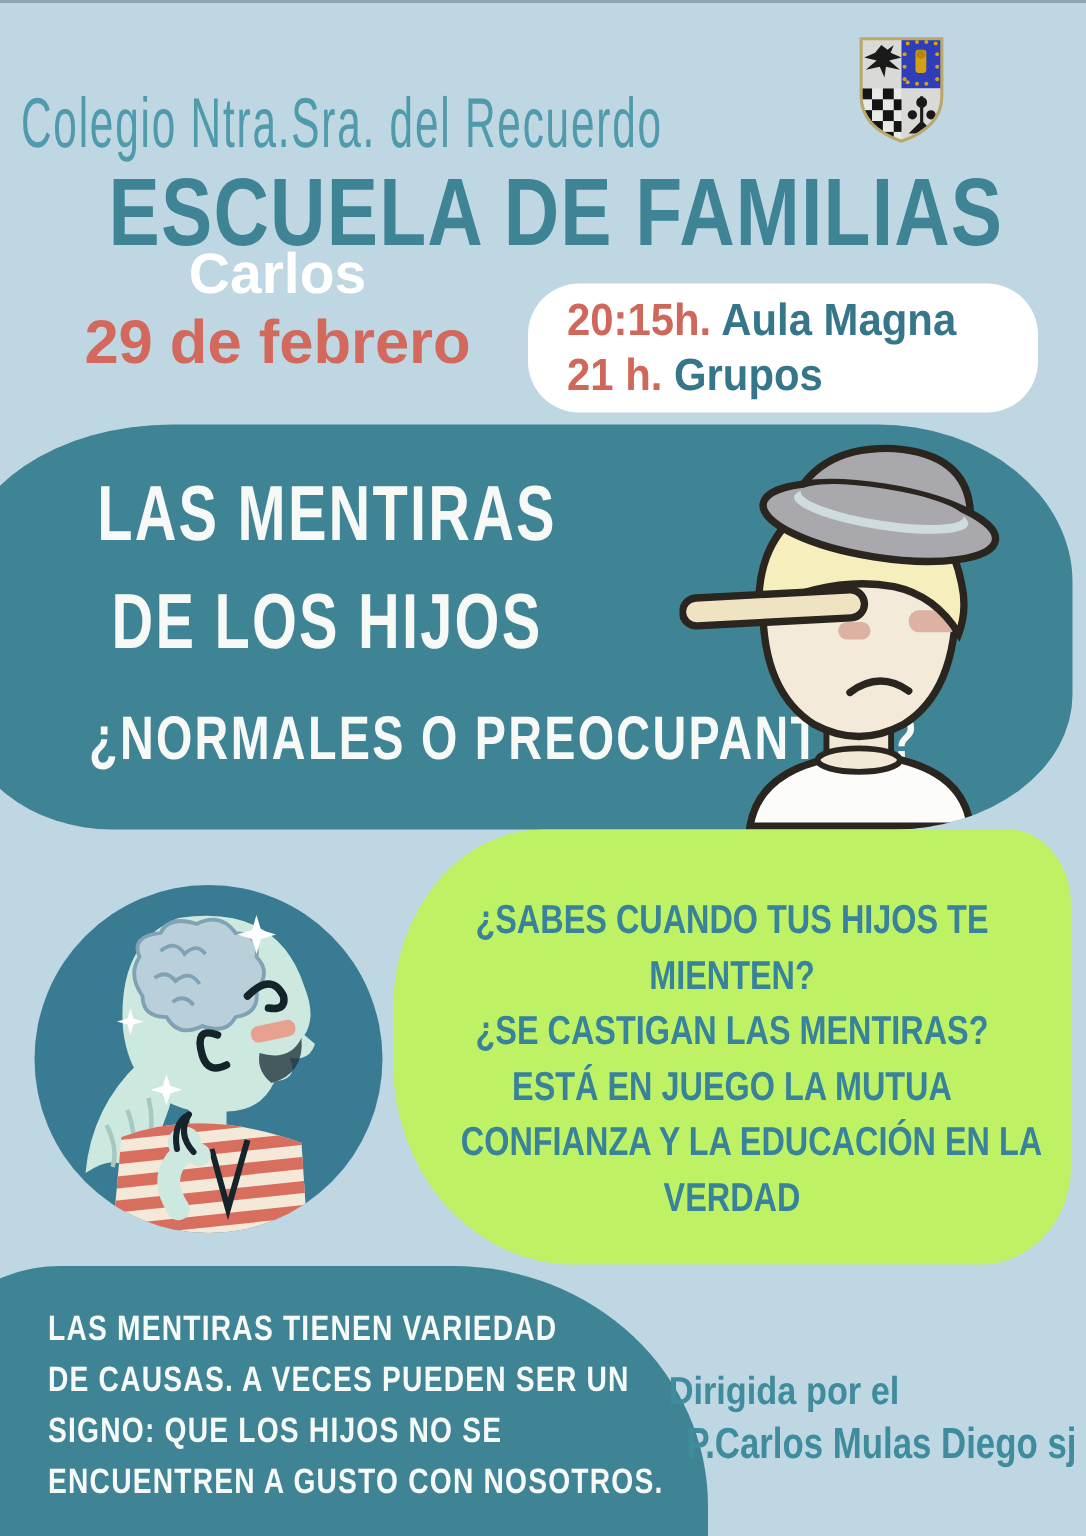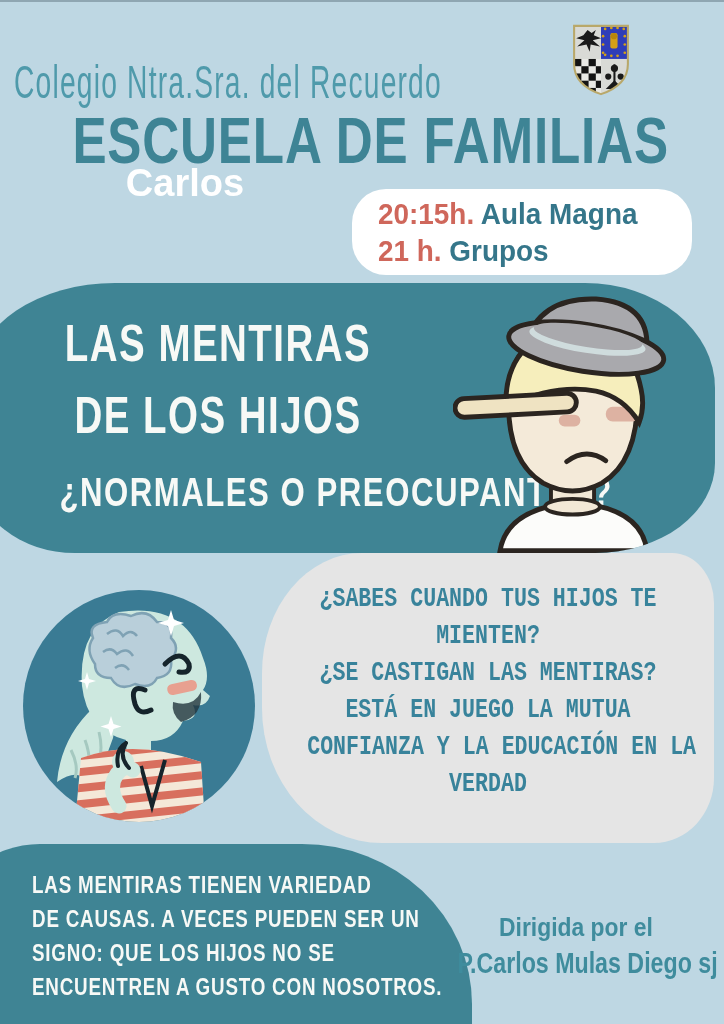--- a/index.html
+++ b/index.html
@@ -38,35 +38,35 @@
   .mt{position:absolute;text-align:center;font-weight:800;color:#f7f9f6;white-space:nowrap;
       transform:scaleX(.74);transform-origin:center top;letter-spacing:2px;}
   .mt1{left:18px;top:30px;width:450px;font-size:52px;}
   .mt2{left:18px;top:102px;width:450px;font-size:52px;}
   .mt3{left:28px;top:186px;width:470px;font-size:41px;transform:scaleX(.76);}
   .boy-illu{position:absolute;left:478px;top:6px;width:240px;height:264px;}
   
   .girl-circle{left:23px;top:588px;width:232px;height:232px;border-radius:50%;
     background:#3a7b94;overflow:hidden;}
   .questions-blob{
-    left:262px;top:551px;width:452px;height:290px;background:#e5e5e5;
+    left:262px;top:551px;width:452px;height:290px;background:#bef264;
     border-radius:100px 42px 60px 120px / 120px 50px 65px 135px;
-    box-sizing:border-box;padding-top:28px;font-family:Liberation Mono, monospace;
+    box-sizing:border-box;padding-top:42px;
   }
   .q-line{width:100%;text-align:center;font-size:27px;font-weight:800;color:#38839b;
     line-height:37px;transform:scaleX(.80);transform-origin:center center;white-space:nowrap;}
   
   .note-blob{
     left:-50px;top:842px;width:522px;height:235px;background:#3f8494;
     border-radius:90px 170px 0 0 / 80px 160px 0 0;
   }
   .note-text{position:absolute;left:82px;top:24px;}
   .n-line{font-size:23.5px;font-weight:800;color:#f7f9f6;line-height:34px;letter-spacing:1px;
     transform:scaleX(.80);transform-origin:left center;white-space:nowrap;}
-  .footer-credit{left:428px;top:910px;width:296px;text-align:center;color:#3f8c9d;}
+  .footer-credit{left:428px;top:910px;width:296px;color:#3f8c9d;}
   .f1{font-size:26px;font-weight:800;transform:scaleX(.88);transform-origin:center;white-space:nowrap;}
   .f2{font-size:29px;font-weight:800;margin-top:4px;transform:scaleX(.80);transform-origin:center;white-space:nowrap;}
 </style>
 </head>
 <body>
 
 <div class="poster">
 
   <div class="abs school-name">Colegio Ntra.Sra. del Recuerdo</div>
 
@@ -122,20 +122,21 @@
           <circle cx="48" cy="52" r="2"></circle>
         <path d="M36 63 h12 l-6 -6 Z"></path>
       </g>
     </g>
     <path d="M3 3 H55 V40 Q55 60 29 69 Q3 60 3 40 Z" fill="none" stroke="#b9a86a" stroke-width="2"></path>
   </svg>
 
   <div class="abs program-title">ESCUELA DE FAMILIAS</div>
 
   <div class="abs event-day">Carlos</div>
+  <div class="abs event-date">29 de febrero</div>
 
   <div class="abs schedule-card">
     <div class="sch-line">
       <span class="t-coral">20:15h.</span><span class="t-teal"> Aula Magna</span>
     </div>
     <div class="sch-line">
       <span class="t-coral">21 h.</span><span class="t-teal"> Grupos</span>
     </div>
   </div>
 

